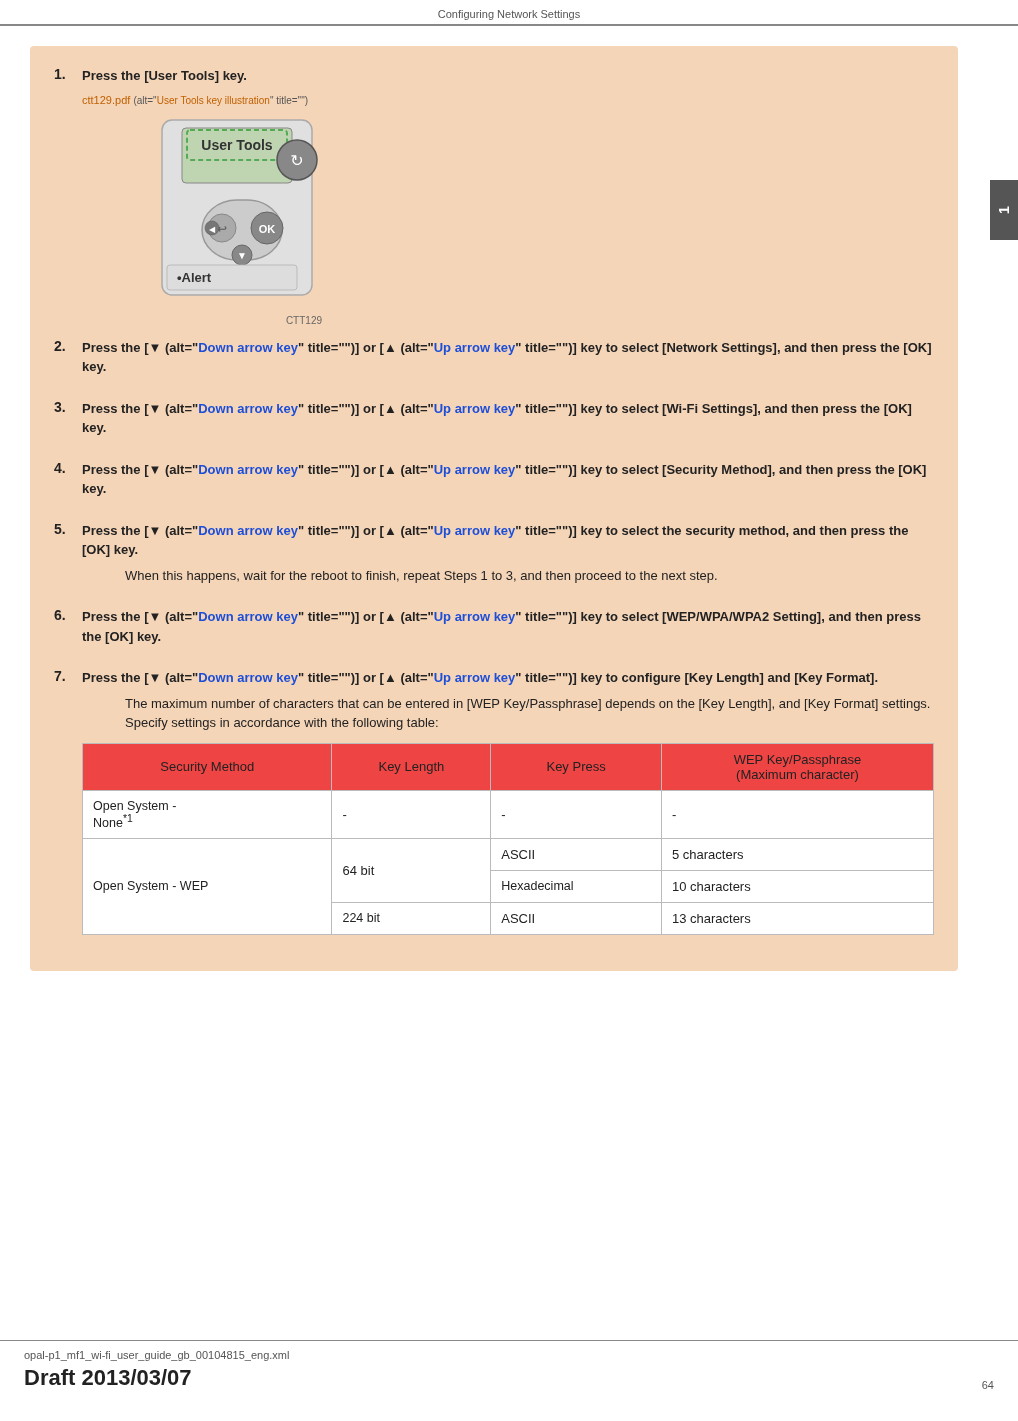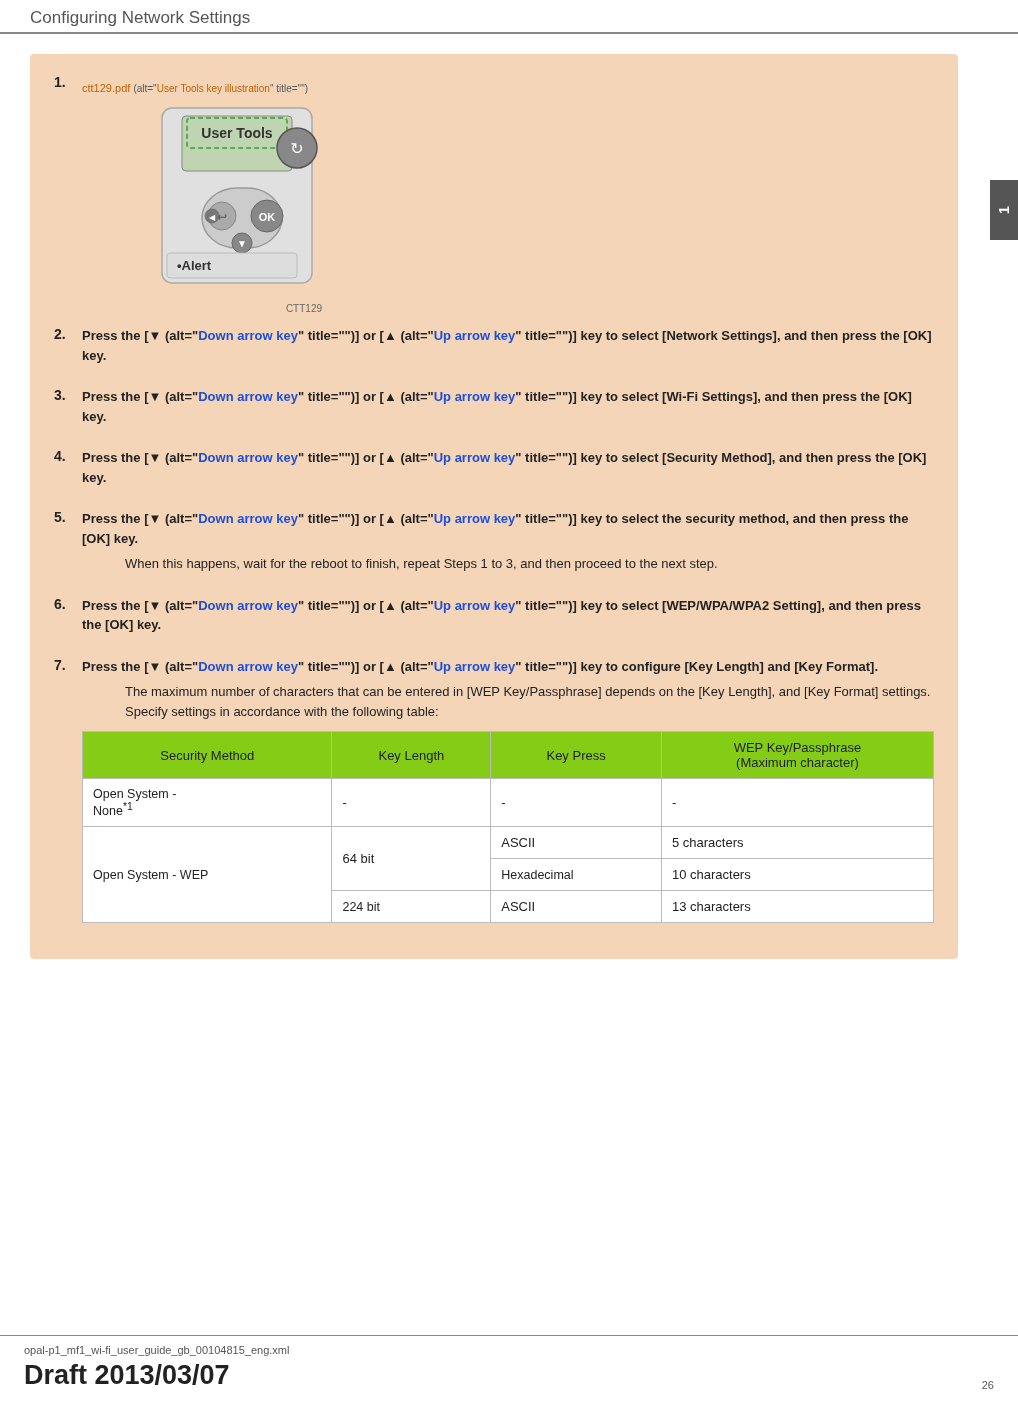--- a/index.html
+++ b/index.html
@@ -9,24 +9,24 @@
       width: 1018px;
       min-height: 1421px;
       position: relative;
       font-size: 13px;
       color: #222;
     }
 
     
     .page-header {
       display: flex;
-      justify-content: flex-start;
+      justify-content: center;
       padding: 8px 30px 4px 30px;
       border-bottom: 2px solid #888;
-      font-size: 17px;
+      font-size: 11px;
       color: #555;
     }
 
     
     .side-tab {
       position: absolute;
       right: 0;
       top: 180px;
       background: #555;
       color: #fff;
@@ -150,21 +150,21 @@
     }
 
     .data-table th, .data-table td {
       border: 1px solid #bbb;
       padding: 8px 10px;
       background: #fff;
       vertical-align: middle;
     }
 
     .data-table th {
-      background: #84cc16;
+      background: #ef4444;
       font-weight: normal;
       text-align: center;
     }
 
     .data-table td:first-child {
       font-size: 12.5px;
     }
 
     
     .page-footer {
@@ -208,20 +208,21 @@
   <span>1</span>
 </div>
 
 <div class="main-content">
   <div class="content-box">
     <ol class="step-list">
 
       <li class="step-item">
         <span class="step-number">1.</span>
         <div class="step-content">
+          <p><strong>Press the [User Tools] key.</strong></p>
 
           <div class="image-area">
             <div class="image-caption">
               <a href="#">ctt129.pdf</a>
               <span class="attr"> (alt="<span style="color:#c06000;">User Tools key illustration</span>" title="")</span>
             </div>
 
             <div class="user-tools-img">
               <svg viewBox="0 0 220 200" xmlns="http://www.w3.org/2000/svg">
 
@@ -349,18 +350,18 @@
         </div>
       </li>
 
     </ol>
   </div>
 </div>
 
 <div class="page-footer">
   <div class="footer-left">
     <div>opal-p1_mf1_wi-fi_user_guide_gb_00104815_eng.xml</div>
-    <div class="draft-text" style="font-size:27px;font-weight:bold;color:#222;text-align:left;margin-top:4px;">Draft 2013/03/07</div>
+    <div class="draft-text" style="font-size:22px;font-weight:bold;color:#222;text-align:left;margin-top:4px;">Draft 2013/03/07</div>
   </div>
   <div class="footer-right">
-    <div>26</div>
+    <div>64</div>
   </div>
 </div>
 
 </body></html>

